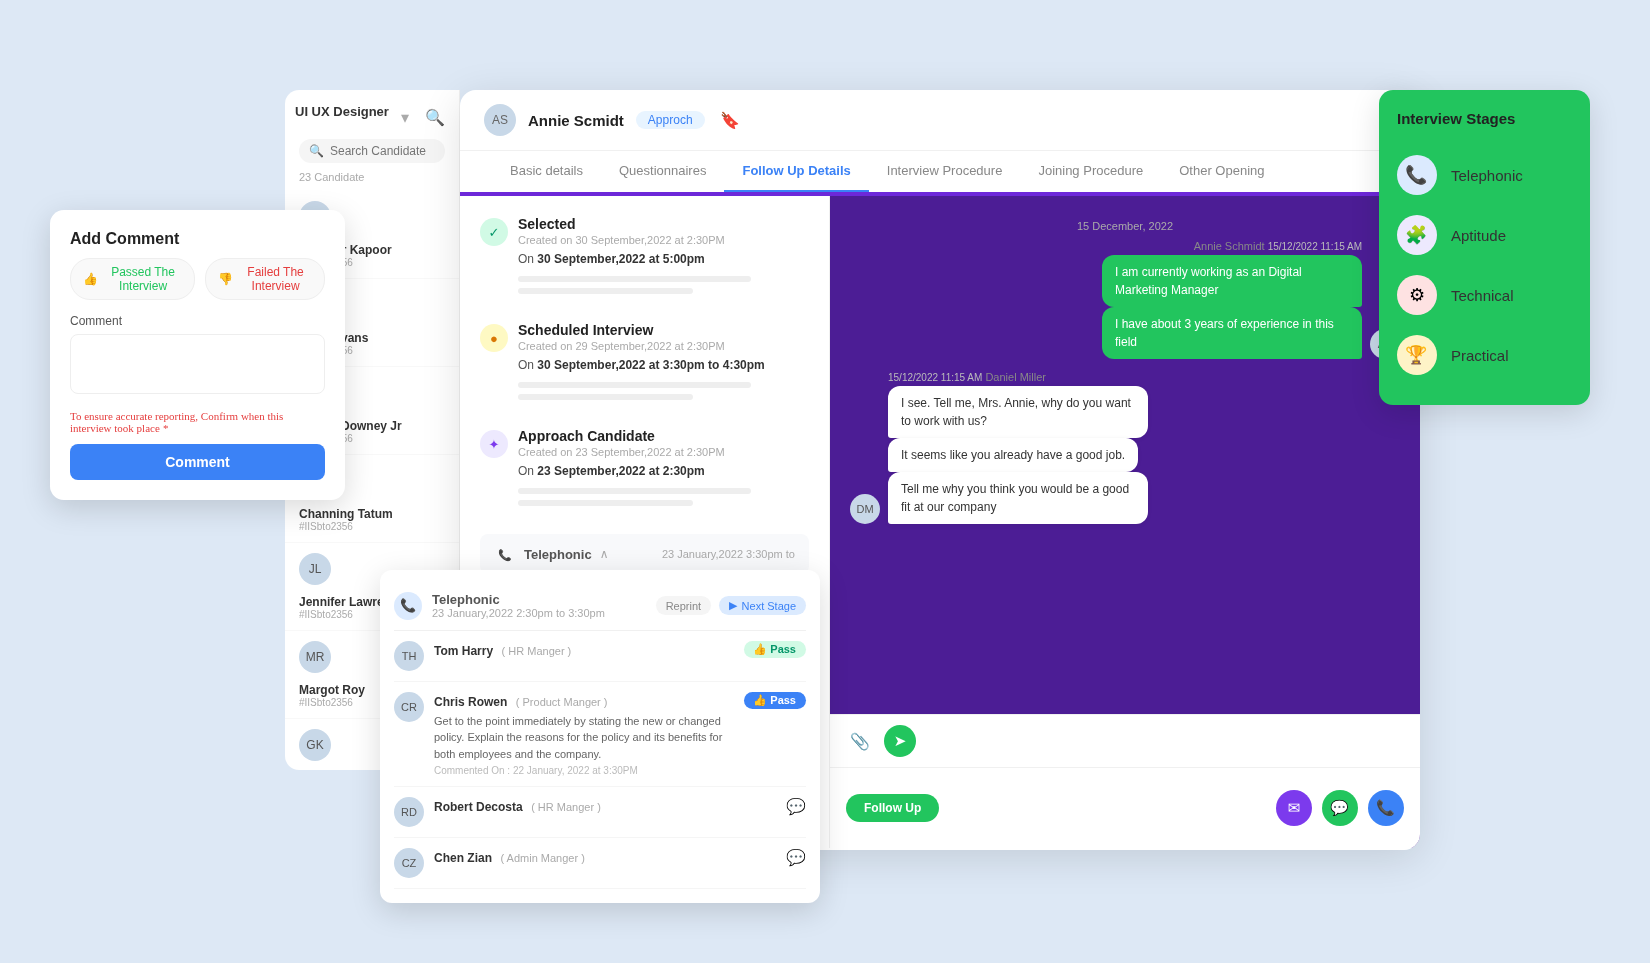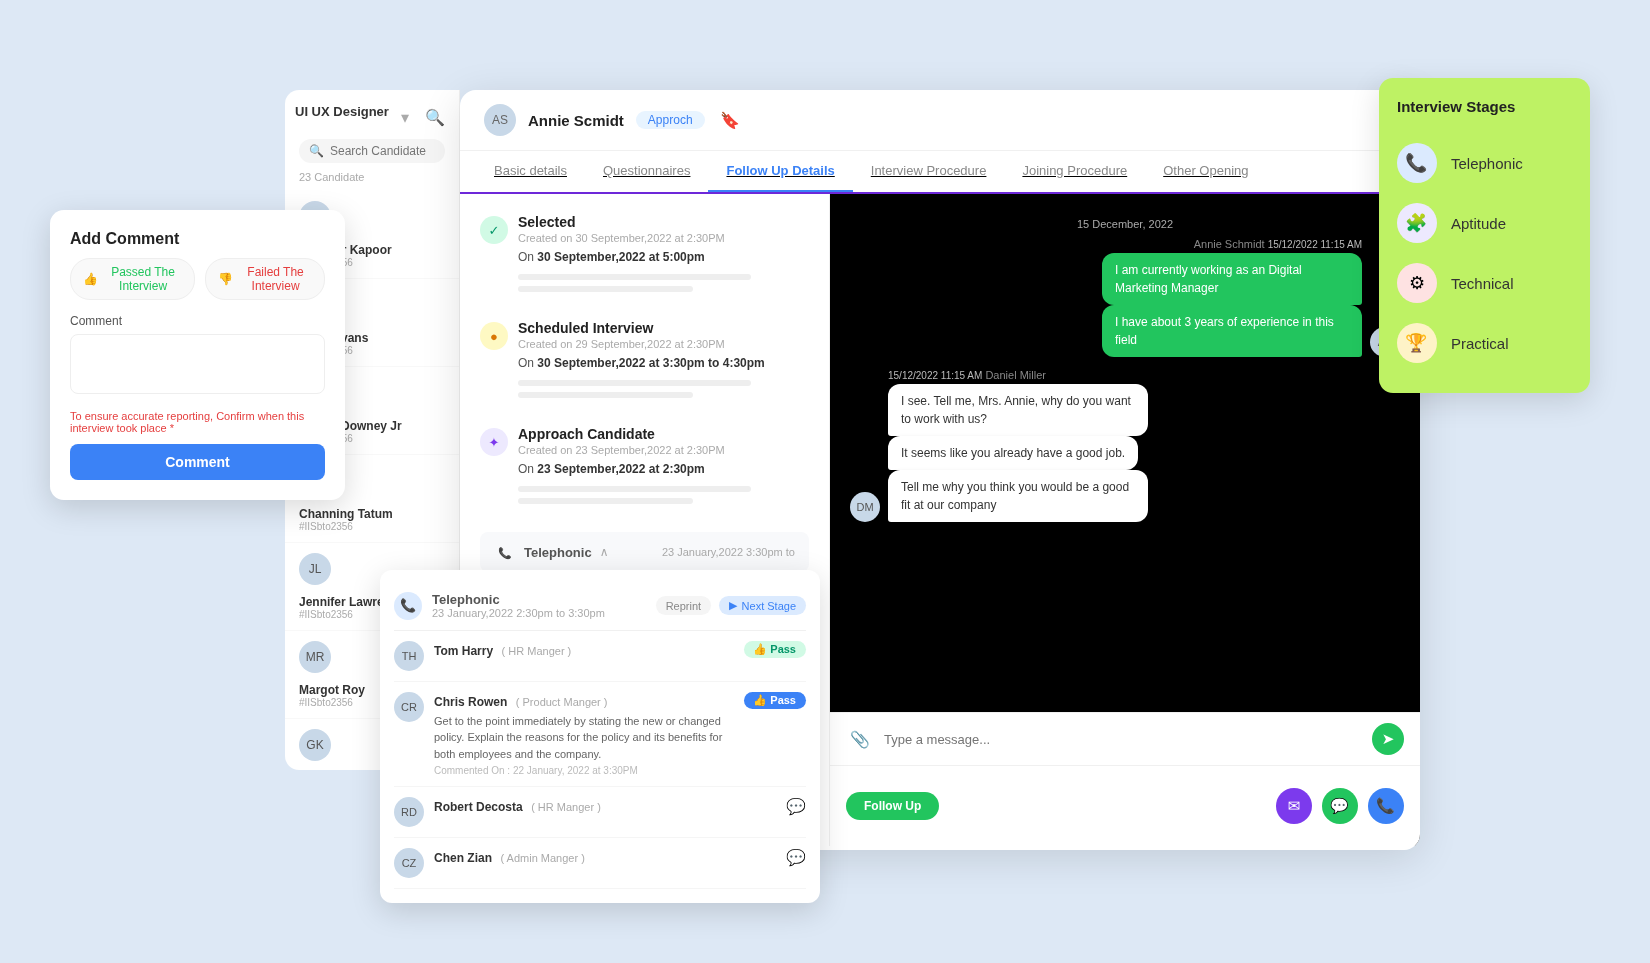--- a/index.html
+++ b/index.html
@@ -64,24 +64,23 @@
       cursor: pointer;
       color: #aaa;
       font-size: 16px;
       padding: 4px;
     }
     .header-spacer { flex: 1; }
 
     
     .tabs {
       display: flex;
-      padding: 0 16px;
-      border-bottom: 2px solid #6d28d9;
+      padding: 0 32px;
+      border-bottom: 4px solid #6d28d9;
       gap: 0;
-      text-decoration: underline;
     }
     .tab {
       padding: 12px 18px;
       font-size: 13px;
       color: #888;
       cursor: pointer;
       border-bottom: 2px solid transparent;
       white-space: nowrap;
     }
     .tab.active {
@@ -171,21 +170,21 @@
       padding: 2px 10px;
       font-size: 11px;
       font-weight: 600;
     }
 
     
     .chat-panel {
       flex: 1;
       display: flex;
       flex-direction: column;
-      background: #000000;
+      background: #4c1d95;
       position: relative;
     }
     .chat-date-divider {
       text-align: center;
       font-size: 11px;
       color: #aaa;
       padding: 14px 0 8px;
     }
     .chat-messages {
       flex: 1;
@@ -286,24 +285,24 @@
       font-size: 15px;
       cursor: pointer;
     }
     .action-circle.purple { background: #7c3aed; color: #fff; }
     .action-circle.green { background: #22c55e; color: #fff; }
     .action-circle.blue { background: #3b82f6; color: #fff; }
 
     
     .stages-panel {
       position: absolute;
-      top: 78px;
+      top: 90px;
       right: 60px;
       width: 211px;
-      background: #bef264;
+      background: #22c55e;
       border-radius: 14px;
       box-shadow: 0 8px 30px rgba(0,0,0,0.13);
       padding: 20px 18px;
     }
     .stages-title {
       font-weight: 700;
       font-size: 15px;
       color: #222;
       margin-bottom: 18px;
     }
@@ -469,21 +468,21 @@
       color: #888;
       padding: 8px;
       outline: none;
       margin-bottom: 12px;
     }
     .confirm-label {
       font-size: 11px;
       color: #888;
       margin-bottom: 10px;
     }
-    .confirm-label span { color: #e53e3e; }
+    .confirm-label span { color: #e53e3e; font-family: Liberation Serif, serif; }
     .date-time-row {
       display: flex;
       gap: 10px;
       margin-bottom: 16px;
     }
     .date-field, .time-field {
       flex: 1;
     }
     .field-label {
       font-size: 11px;
@@ -787,21 +786,20 @@
           <div class="msg-content">
             <div class="msg-sender-name"><span style="font-size:10px;color:#bbb;">15/12/2022 11:15 AM</span> Daniel Miller</div>
             <div class="bubble received">I see. Tell me, Mrs. Annie, why do you want to work with us?</div><div class="bubble received">It seems like you already have a good job.</div><div class="bubble received">Tell me why you think you would be a good fit at our company</div>
           </div>
         </div>
             </div>
           </div>
       </div>
       <div class="chat-input-row">
         <button class="icon-btn" style="color:#aaa;font-size:16px;">📎</button>
-        <input class="chat-input" type="text" placeholder="Type a message..." style="">
         <button class="send-btn">➤</button>
       </div>
       <div class="chat-action-btns">
         <button class="follow-up-btn">Follow Up</button>
         <div class="action-circle purple" style="margin-left:auto;">✉</div>
         <div class="action-circle green">💬</div>
         <div class="action-circle blue">📞</div>
       </div>
     </div>
   </div>

